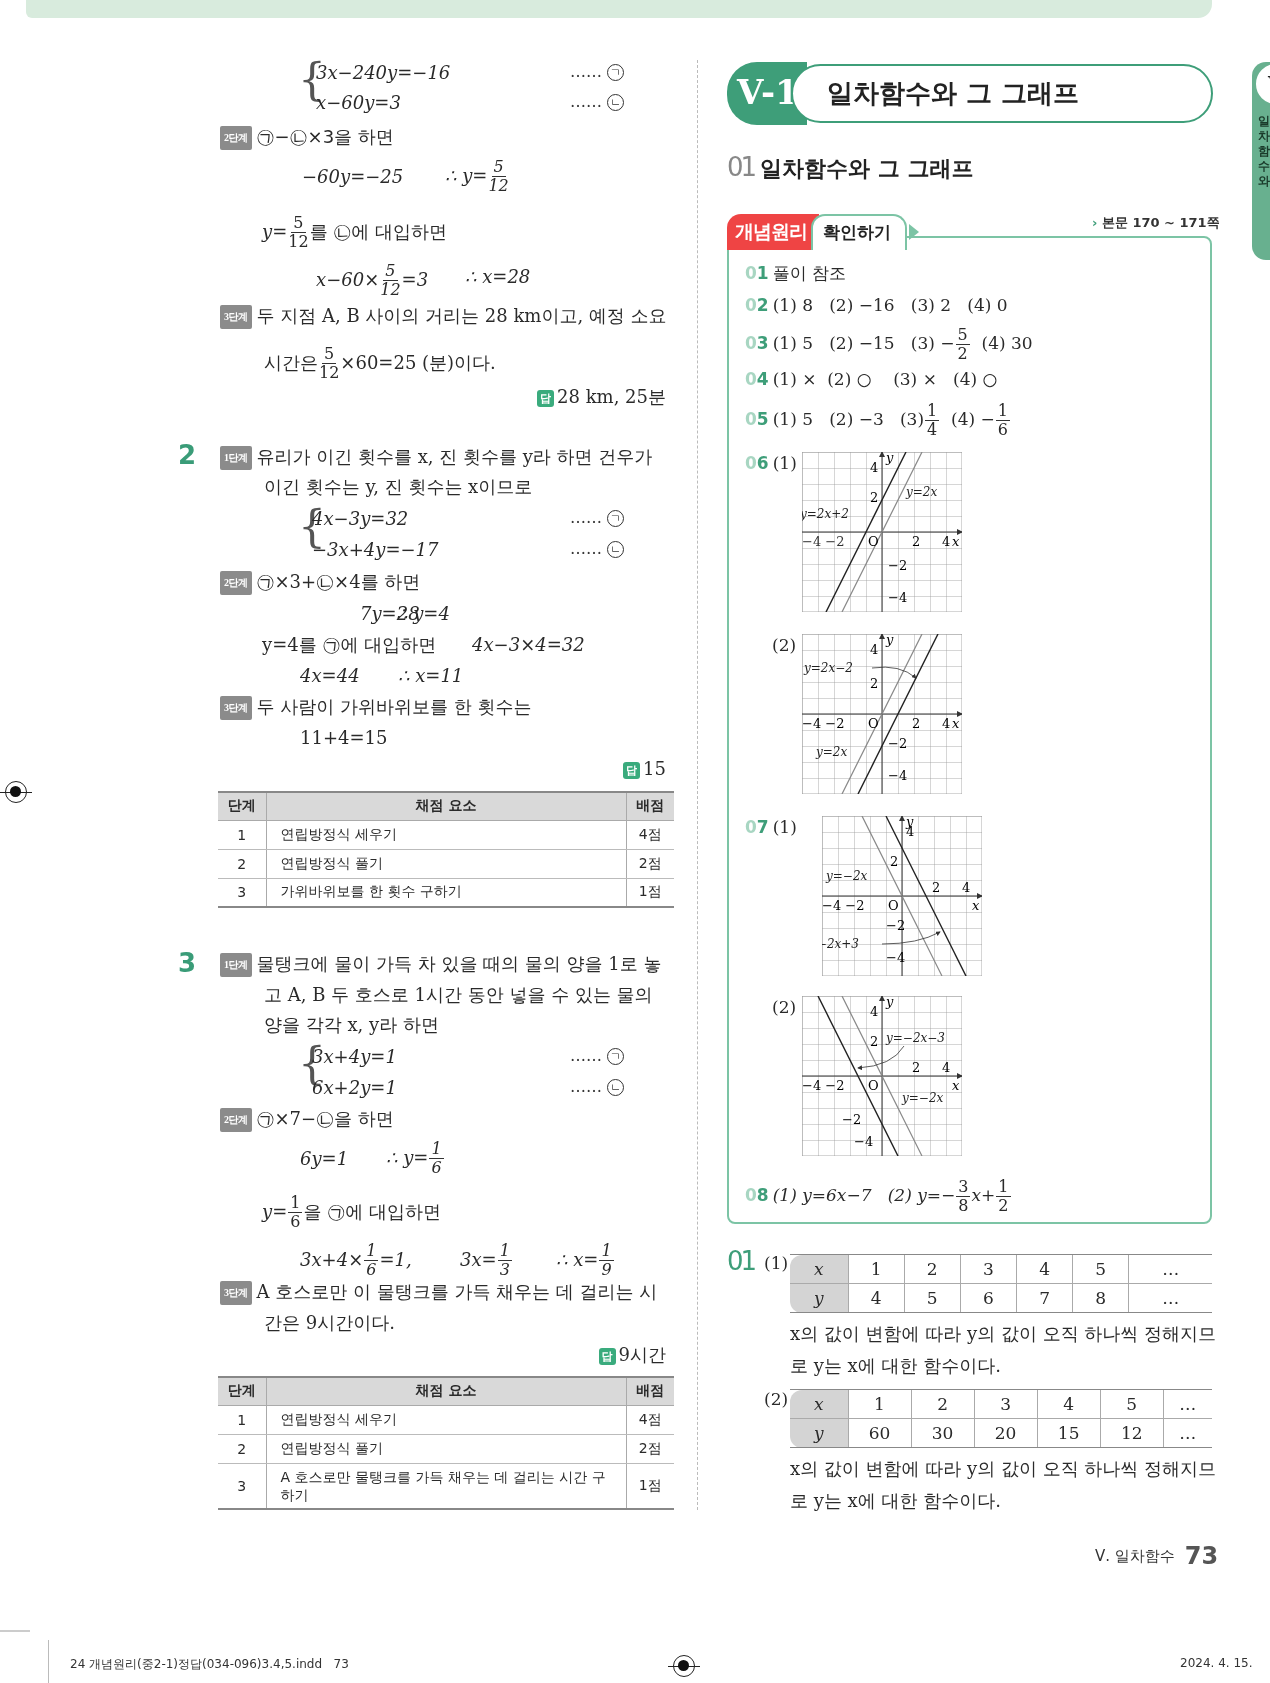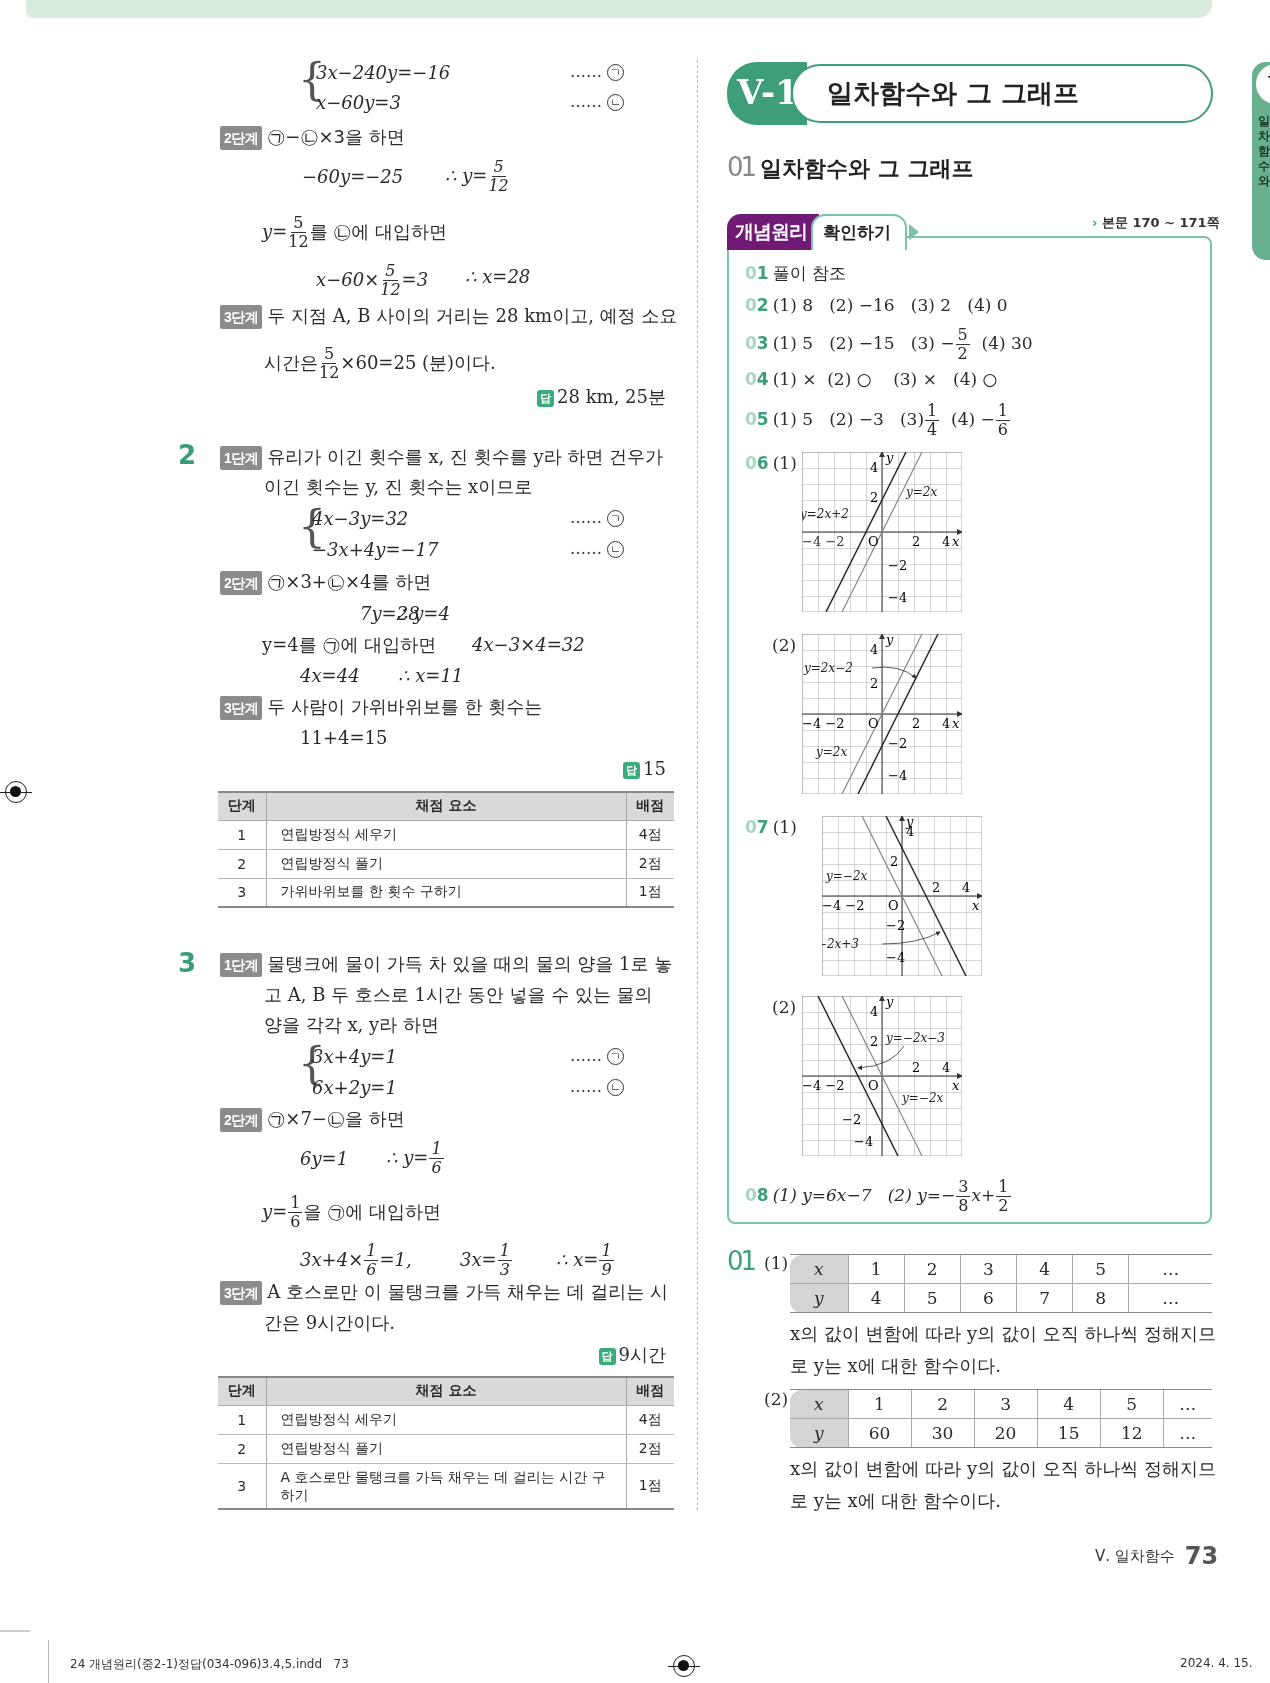--- a/index.html
+++ b/index.html
@@ -4,21 +4,21 @@
 <style>
   * { box-sizing: border-box; margin: 0; padding: 0; }
   html, body { width: 1270px; height: 1683px; background: #ffffff; overflow: hidden; }
   body { position: relative; font-family: "DejaVu Serif", "Liberation Serif", serif; color: #2a2a2a; }
   .sans { font-family: "DejaVu Sans", "Liberation Sans", sans-serif; }
   .it { font-style: italic; }
 
   
   .top-strip { position: absolute; left: 26px; top: 0; width: 1186px; height: 18px; background: #d8ebdd; border-radius: 0 0 14px 6px; }
   .line { position: absolute; font-size: 18px; white-space: nowrap; line-height: 22px; }
-  .step-badge { display: inline-block; background: #8b8b8b; color: #fff; font-family: Liberation Sans, sans-serif; font-size: 14px; font-weight: bold; padding: 1px 4px; border-radius: 2px; vertical-align: middle; margin-right: 5px; letter-spacing: -0.5px; }
+  .step-badge { display: inline-block; background: #8b8b8b; color: #fff; font-family: Liberation Serif, serif; font-size: 10px; font-weight: bold; padding: 1px 4px; border-radius: 2px; vertical-align: middle; margin-right: 5px; letter-spacing: -0.5px; }
   .brace { position: absolute; font-size: 44px; line-height: 44px; color: #555; font-weight: 200; }
   .dots { position: absolute; font-size: 16px; color: #333; white-space: nowrap; }
   .circ { display: inline-block; width: 17px; height: 17px; border: 1.3px solid #333; border-radius: 50%; font-size: 11px; text-align: center; line-height: 15px; vertical-align: middle; font-family: "DejaVu Sans", sans-serif; }
   .frac { display: inline-flex; flex-direction: column; align-items: center; vertical-align: middle; line-height: 18px; font-size: 16px; margin: 0 1px; }
   .frac .num { border-bottom: 1px solid #333; padding: 0 2px; }
   .prob-num { position: absolute; font-family: "DejaVu Sans", sans-serif; font-size: 26px; color: #3a9c78; font-weight: bold; }
   .answer { position: absolute; right: 0; font-size: 18px; white-space: nowrap; }
   .ans-icon { display: inline-block; width: 17px; height: 17px; background: #3aab7d; color: #fff; border-radius: 3px; font-size: 11px; text-align: center; line-height: 17px; font-family: "DejaVu Sans", sans-serif; font-weight: bold; vertical-align: middle; margin-right: 3px; }
 
   .score-table { position: absolute; left: 48px; width: 456px; border-collapse: collapse; font-family: "DejaVu Sans", sans-serif; font-size: 14px; }
@@ -36,21 +36,21 @@
   
   .chapter-tab { position: absolute; left: 727px; top: 62px; width: 486px; height: 63px; }
   .chapter-num { position: absolute; left: 0; top: 0; width: 80px; height: 63px; background: #3e9e79; border-radius: 30px 0 0 30px; color: #fff; font-size: 34px; font-family: "DejaVu Serif", serif; font-weight: bold; line-height: 60px; padding-left: 10px; }
   .chapter-title-box { position: absolute; left: 64px; top: 2px; width: 422px; height: 59px; background: #fff; border: 2px solid #3e9e79; border-radius: 30px; font-family: "DejaVu Sans", sans-serif; font-size: 26px; font-weight: bold; color: #222; line-height: 55px; padding-left: 34px; }
 
   .section-title { position: absolute; left: 727px; top: 152px; font-family: "DejaVu Sans", sans-serif; font-size: 22px; font-weight: bold; color: #222; white-space: nowrap; }
   .section-num { color: #888; font-weight: normal; font-size: 26px; margin-right: 6px; letter-spacing: -3px; }
 
   .concept-box { position: absolute; left: 727px; top: 236px; width: 485px; height: 988px; border: 2px solid #7cc4a5; border-radius: 0 8px 8px 8px; }
   .concept-tab { position: absolute; left: 727px; top: 214px; height: 36px; }
-  .concept-tab-green { position: absolute; left: 0; top: 0; width: 92px; height: 36px; background: #701a75; border-radius: 14px 0 0 0; color: #fff; font-family: "DejaVu Sans", sans-serif; font-size: 19px; font-weight: bold; line-height: 34px; padding-left: 8px; letter-spacing: -1px; }
+  .concept-tab-green { position: absolute; left: 0; top: 0; width: 92px; height: 36px; background: #ef4444; border-radius: 14px 0 0 0; color: #fff; font-family: "DejaVu Sans", sans-serif; font-size: 19px; font-weight: bold; line-height: 34px; padding-left: 8px; letter-spacing: -1px; }
   .concept-tab-white { position: absolute; left: 84px; top: 0; width: 96px; height: 36px; background: #fff; border: 2px solid #7cc4a5; border-bottom: none; border-radius: 14px 14px 0 0; font-family: "DejaVu Sans", sans-serif; font-size: 17px; font-weight: bold; line-height: 32px; padding-left: 10px; color: #222; }
   .concept-tab-arrow { position: absolute; left: 182px; top: 10px; width: 0; height: 0; border-left: 10px solid #7cc4a5; border-top: 8px solid transparent; border-bottom: 8px solid transparent; }
   .page-ref { position: absolute; left: 1092px; top: 214px; font-family: "DejaVu Sans", sans-serif; font-size: 13px; color: #333; white-space: nowrap; font-weight: bold; }
 
   .qnum { font-family: "DejaVu Sans", sans-serif; font-weight: bold; font-size: 17px; margin-right: 4px; }
   .qnum .q0 { color: #a8d6c2; }
   .qnum .q1 { color: #3e9e79; }
   .ans-line { position: absolute; left: 745px; font-size: 17px; white-space: nowrap; line-height: 22px; }
 
   .graph { position: absolute; }

